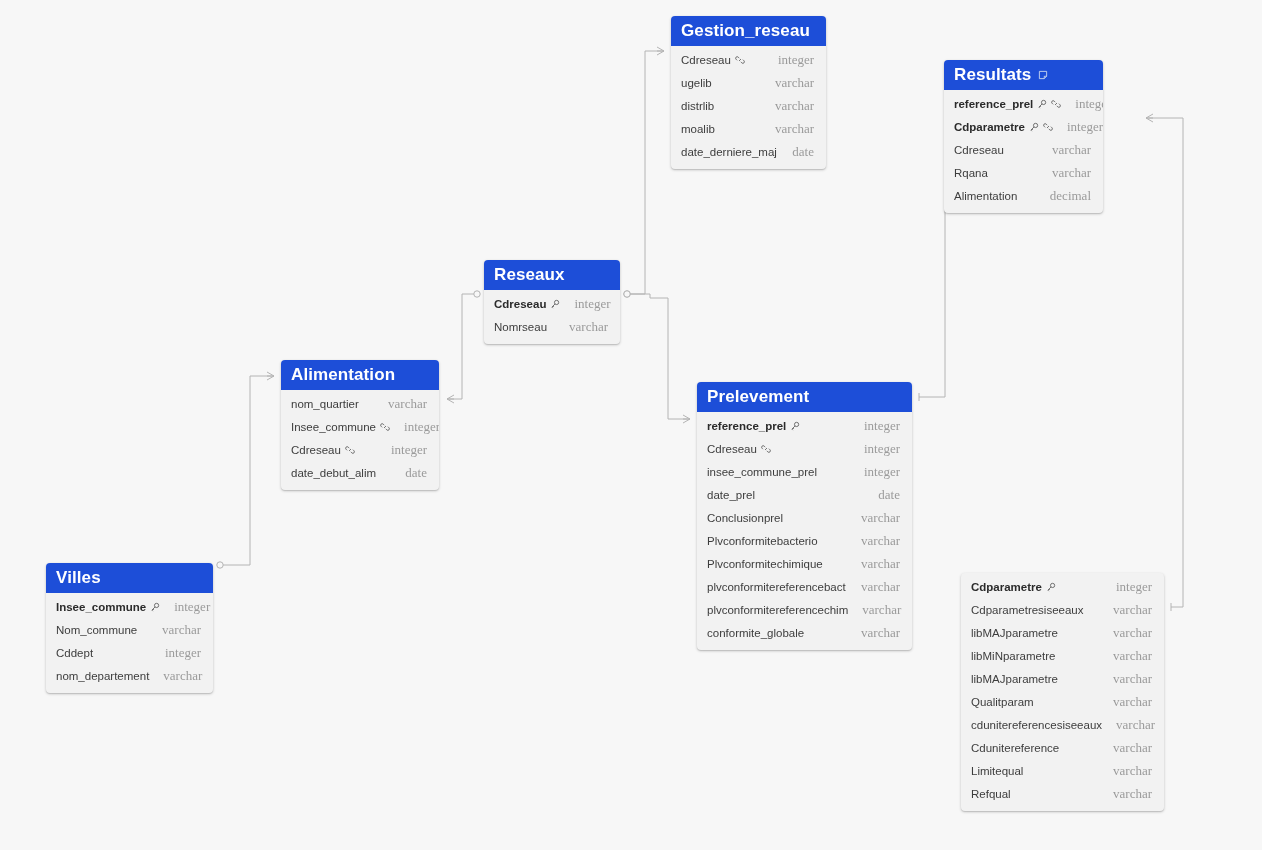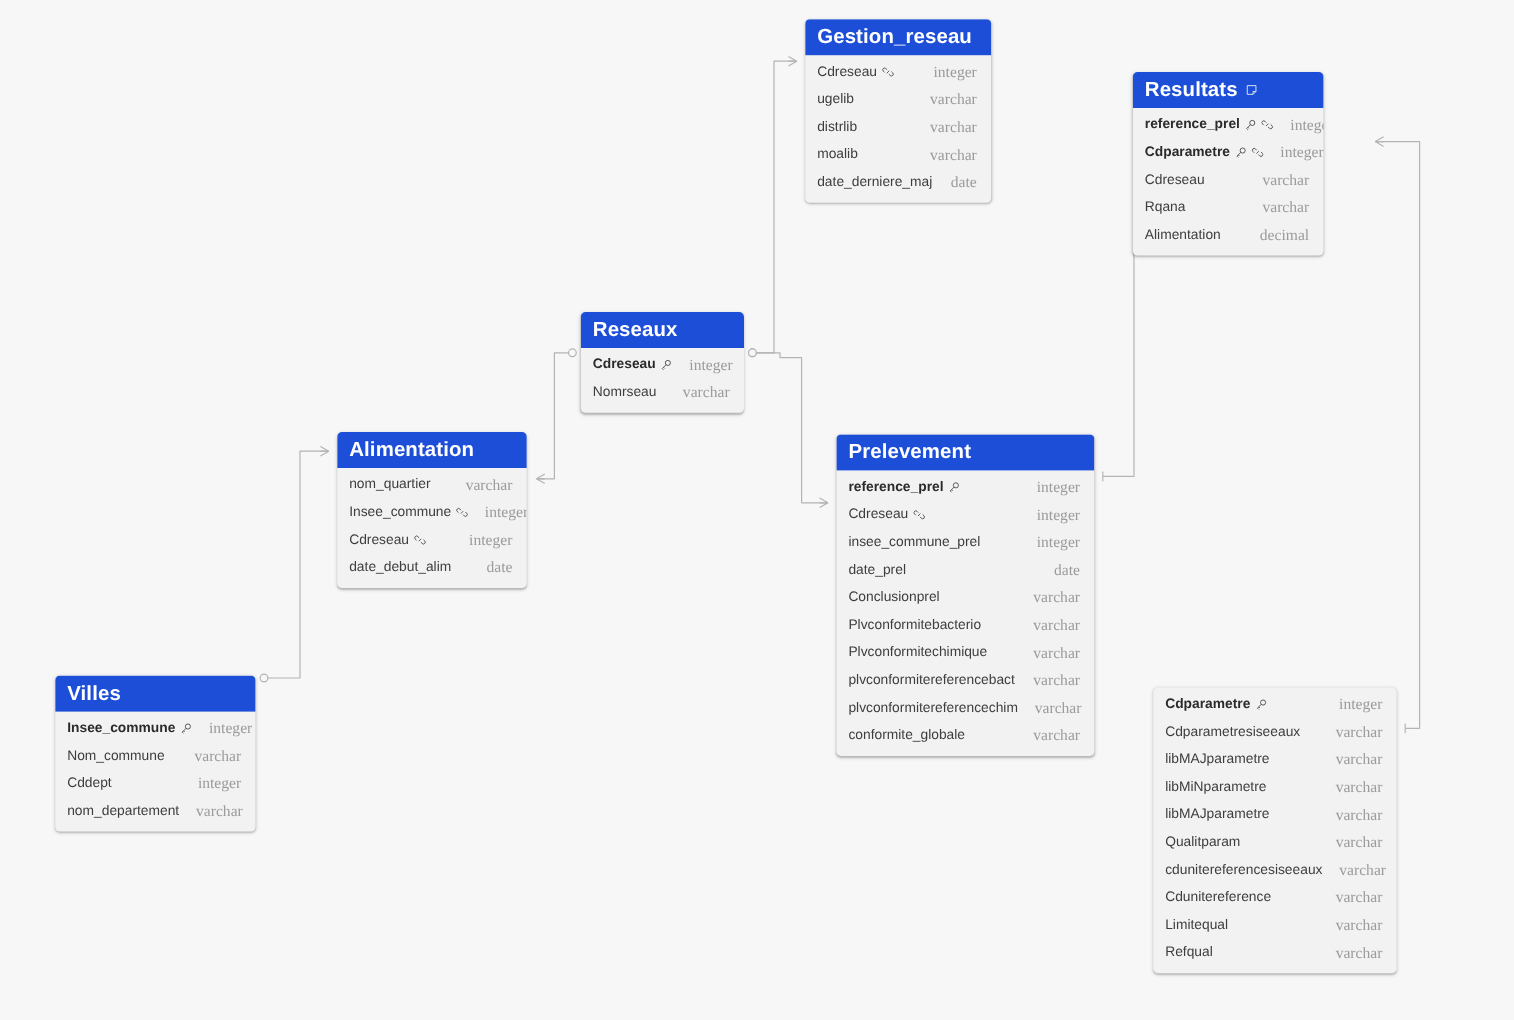--- a/index.html
+++ b/index.html
@@ -275,21 +275,21 @@
             <div class="col-type">integer</div>
           </div>
           <div class="row">
             <div class="col-name">
               <span>date_debut_alim</span>
             </div>
             <div class="col-type">date</div>
           </div>
         </div>
       </div>
-      <div class="table-card" style="left: 697px; top: 362px; width: 215px;">
+      <div class="table-card" style="left: 697px; top: 382px; width: 215px;">
         <div class="table-header">
           <span>Prelevement</span>
         </div>
         <div class="table-body">
           <div class="row">
             <div class="col-name pk">
               <span>reference_prel</span>
               <span class="ic">
                 <svg width="10" height="10" viewBox="0 0 16 16" fill="none" stroke="#4a4a4a" stroke-width="1.2">
                   <circle cx="10.5" cy="5.5" r="3.4"></circle>

